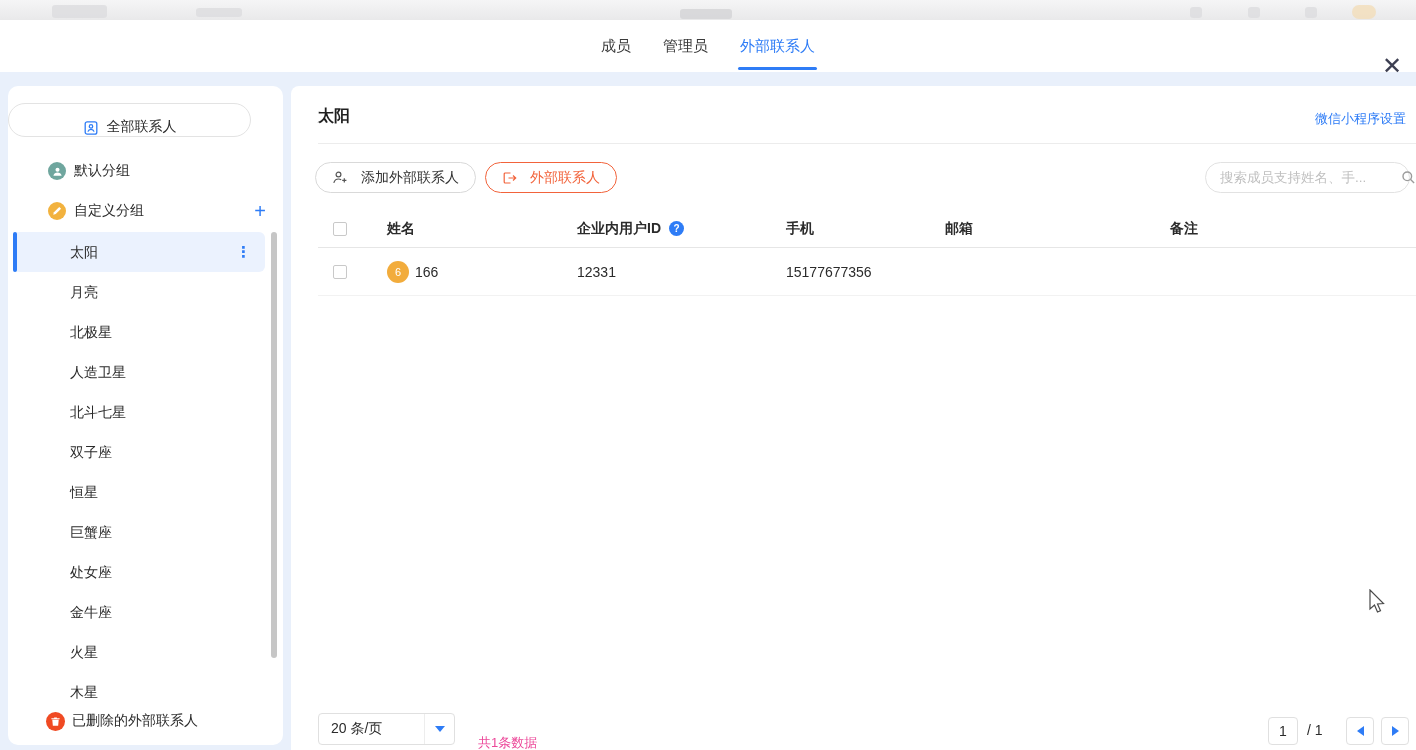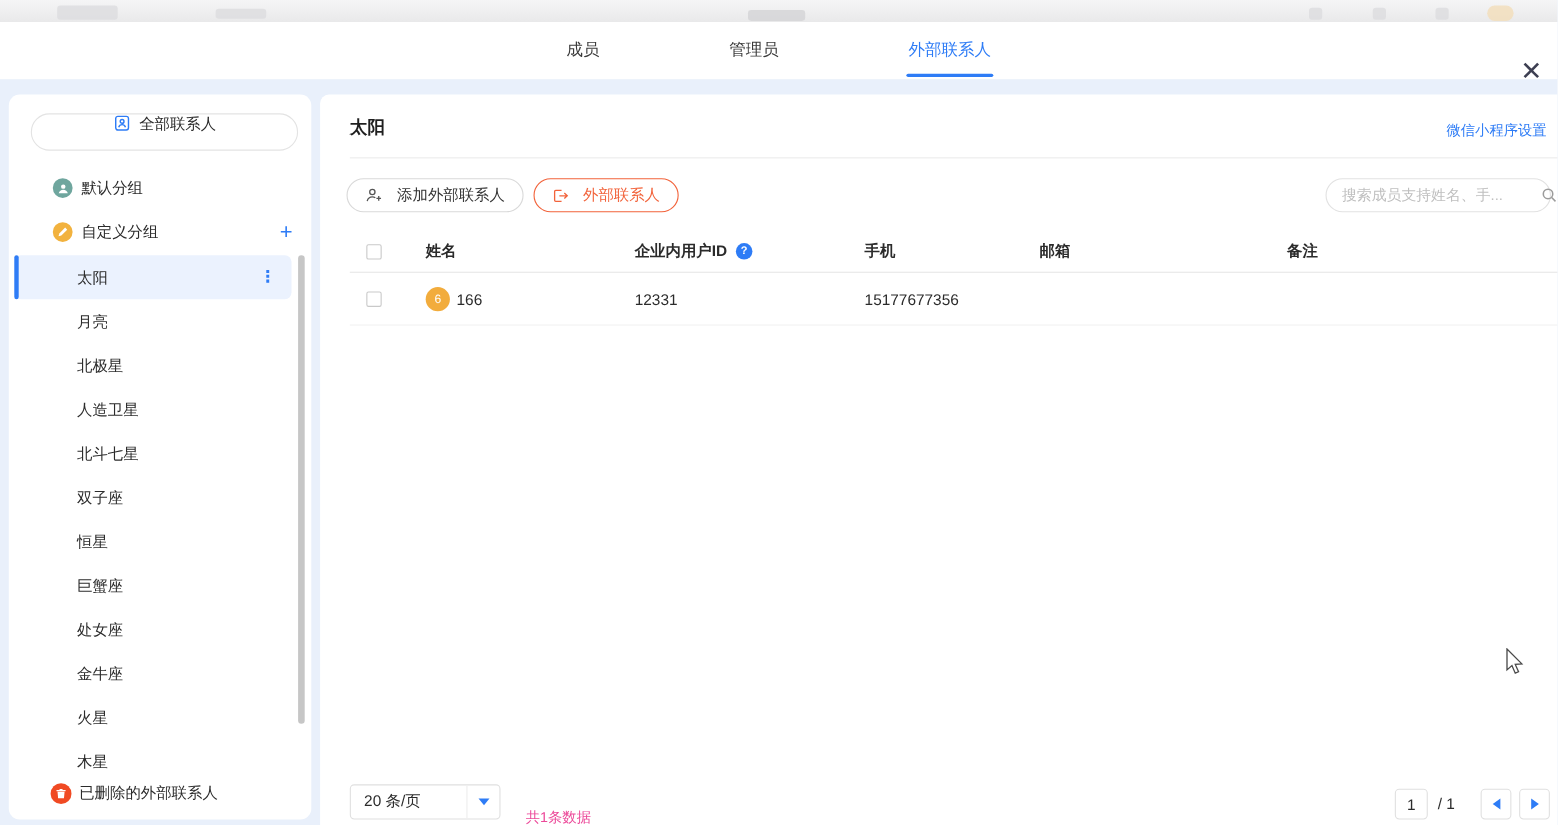--- a/index.html
+++ b/index.html
@@ -13,33 +13,33 @@
   }
 
   
   .top-ghost { position:absolute; left:0; top:0; width:1416px; height:20px;
     background:linear-gradient(#f5f5f6,#e9e9ea); overflow:hidden; }
   .ghost-block { position:absolute; border-radius:3px; background:#dcdcde; opacity:.8; }
 
   
   .dialog-header { position:absolute; left:0; top:20px; width:1416px; height:52px; background:#fff; }
   .tabs { position:absolute; left:50%; top:0; transform:translateX(-50%); height:52px;
-    display:flex; gap:118px; align-items:center; }
+    display:flex; gap:32px; align-items:center; }
   .tab { position:relative; height:52px; line-height:52px; font-size:15px; color:#3a3a3a; cursor:pointer; white-space:nowrap; }
   .tab.active { color:#2E7CF6; }
   .tab.active .tab-underline { position:absolute; left:-2px; right:-2px; bottom:2px; height:3px;
     background:#2E7CF6; border-radius:2px; }
   .close-btn { position:absolute; right:6px; top:28px; width:36px; height:36px; text-align:center;
     line-height:36px; font-size:24px; color:#3d3f52; cursor:pointer; }
 
   
   .sidebar-card { position:absolute; left:8px; top:86px; width:275px; height:659px;
     background:#fff; border-radius:10px; }
-  .all-contacts-btn { position:absolute; left:20px; top:17px; width:243px; height:34px;
-    border:1px solid #E3E3E3; border-radius:17px; display:flex; align-items:flex-start;
+  .all-contacts-btn { position:absolute; left:0; top:17px; width:243px; height:34px;
+    border:1px solid #E3E3E3; border-radius:17px; display:flex; align-items:flex-end;
     justify-content:center; gap:8px; cursor:pointer; color:#2b2b2b; }
   .grp-hdr { position:absolute; left:0; width:100%; height:34px; display:flex; align-items:center; cursor:pointer; }
   .grp-hdr .ic { margin-left:40px; width:18px; height:18px; border-radius:50%;
     display:flex; align-items:center; justify-content:center; flex:none; }
   .grp-hdr .lbl { margin-left:8px; color:#2b2b2b; }
   .ic-green { background:#6FA69E; }
   .ic-yellow { background:#F2B23E; }
   .ic-red { background:#F04A23; }
   .plus-btn { position:absolute; right:17px; font-size:20px; color:#2E7CF6; font-weight:400; cursor:pointer; line-height:18px; }
 

